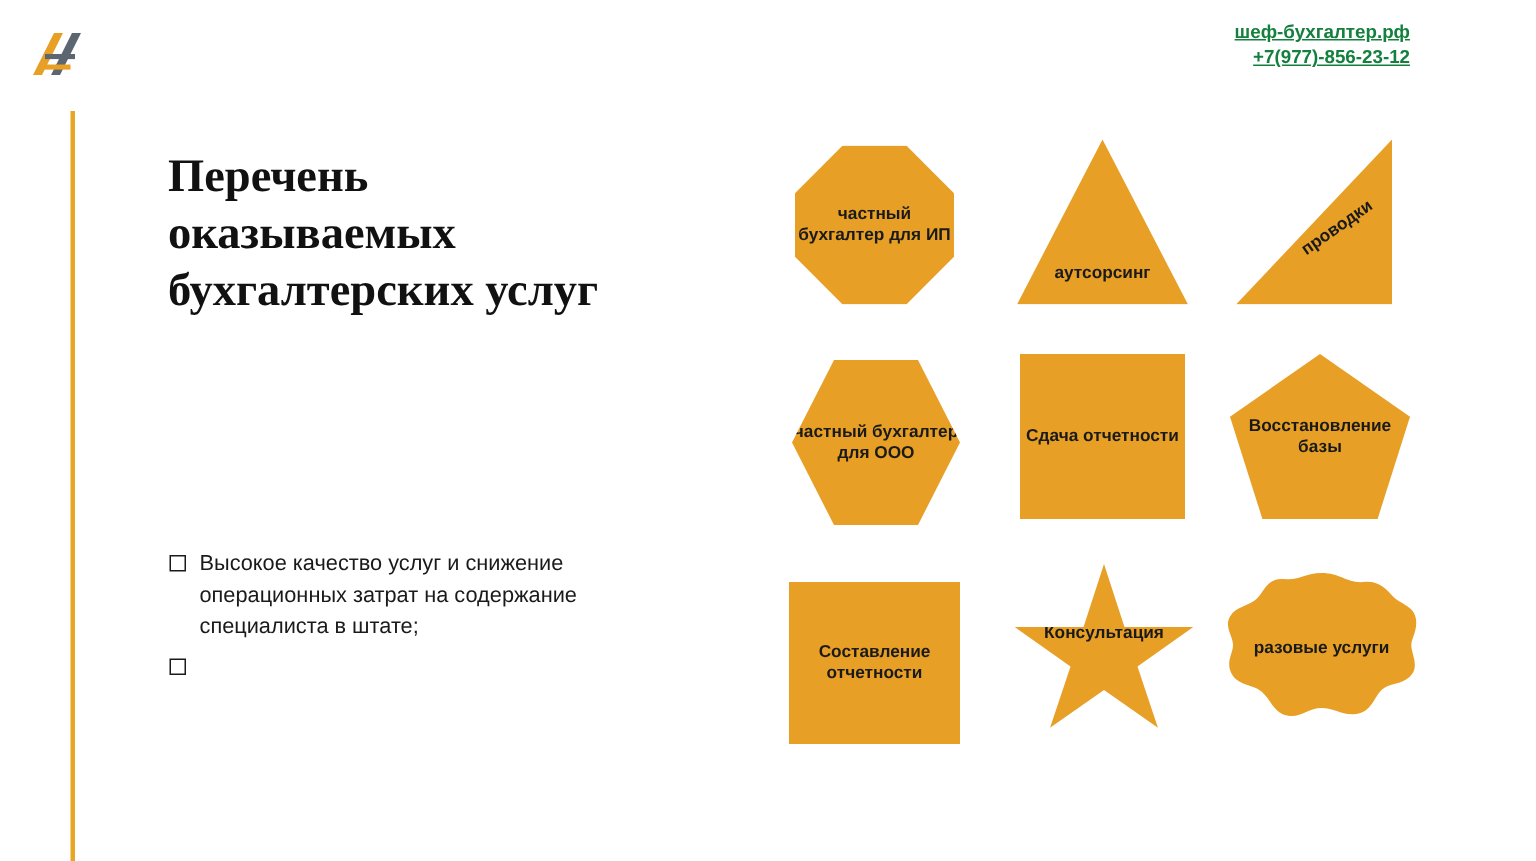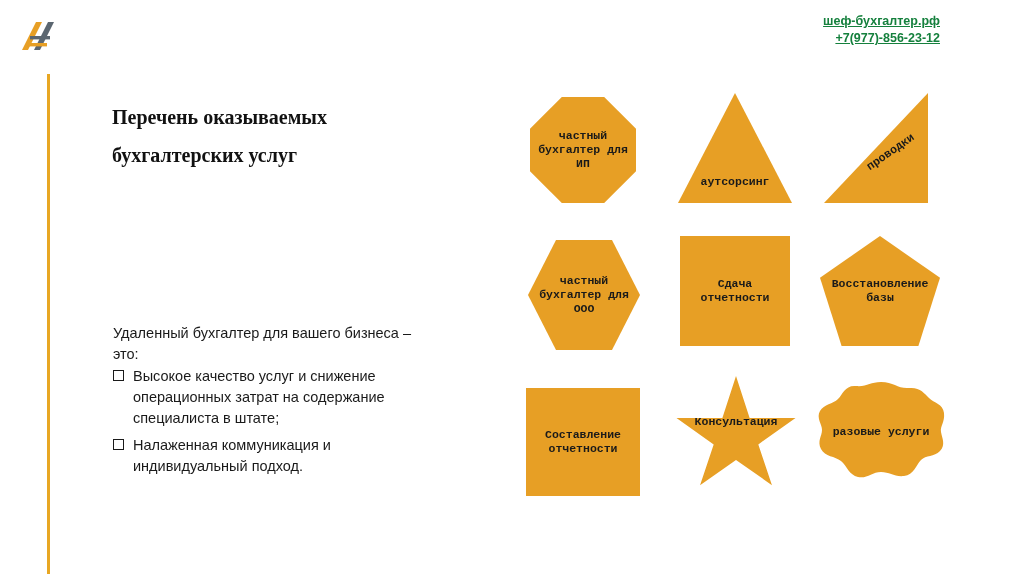--- a/index.html
+++ b/index.html
@@ -87,21 +87,21 @@
   }
 
   
   .title {
     position: absolute;
     left: 112px;
     top: 98px;
     width: 330px;
     font-family: "Liberation Serif", serif;
     font-weight: bold;
-    font-size: 20px;
+    font-size: 31px;
     line-height: 38px;
     color: #111111;
   }
   .lead {
     position: absolute;
     left: 113px;
     top: 323px;
     width: 300px;
     font-size: 14.5px;
     line-height: 21px;
@@ -142,21 +142,20 @@
   .shape {
     position: absolute;
     color: #1a1a1a;
     font-size: 11.5px;
     font-weight: bold;
     line-height: 14px;
     text-align: center;
     display: flex;
     align-items: center;
     justify-content: center;
-    font-family: Liberation Mono, monospace;
   }
   .fill {
     background: #e79f25;
   }
   .lbl {
     position: relative;
     z-index: 2;
     pointer-events: none;
   }
 
@@ -228,30 +227,28 @@
 
   <div class="contacts">
     <a class="contact-link" href="#">шеф-бухгалтер.рф</a>
     <a class="contact-link" href="#">+7(977)-856-23-12</a>
   </div>
 
   <div class="accent-bar"></div>
 
   <div class="title">Перечень оказываемых бухгалтерских услуг</div>
 
-  <div class="lead">Удаленный бухгалтер для вашего бизнеса – это:</div>
 
   <div class="bullets">
     <div class="bullet">
       <span class="box"></span>
       <span>Высокое качество услуг и снижение операционных затрат на содержание специалиста в штате;</span>
     </div>
     <div class="bullet">
       <span class="box"></span>
-      <span>Налаженная коммуникация и индивидуальный подход.</span>
     </div>
   </div>
 
   <div class="shapes">
 
     <div class="shape fill sh-octagon">
       <span class="lbl">частный бухгалтер для ИП</span>
     </div>
 
     <div class="shape fill sh-triangle">

